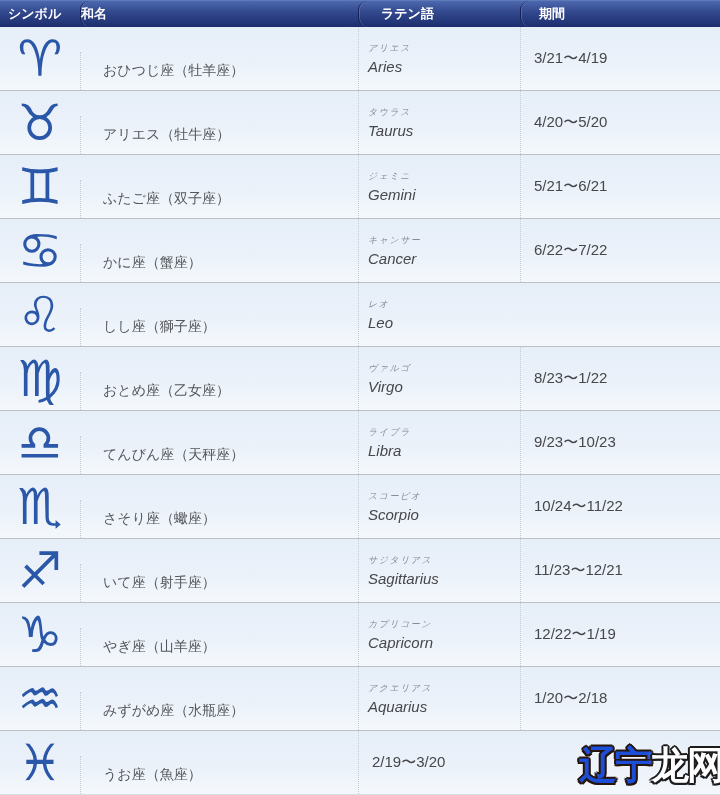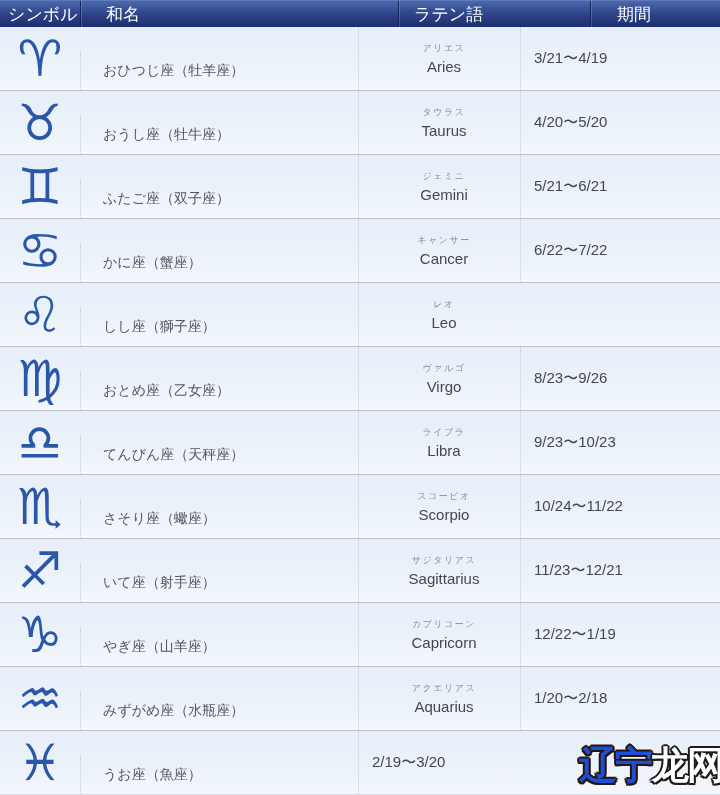--- a/index.html
+++ b/index.html
@@ -9,48 +9,48 @@
   }
   .ztable{width:720px;height:795px;}
   
   .thead{
     display:flex;height:27px;
     background:linear-gradient(180deg,#4c68ae 0%,#31478c 45%,#1c2d6e 100%);
     border-top:1px solid #5f7ab8;box-sizing:border-box;
   }
   .th{
     display:flex;align-items:center;box-sizing:border-box;
-    color:#ffffff;font-weight:normal;font-size:17px;white-space:nowrap;
+    color:#ffffff;font-weight:bold;font-size:13px;white-space:nowrap;border-radius:9px;
   }
   .th + .th{border-left:1px solid #15225a;box-shadow:inset 1px 0 0 rgba(255,255,255,0.18);}
   .w-sym{width:80px;padding-left:8px;}
-  .w-name{width:278px;padding-left:25px;}
-  .w-latin{width:192px;padding-left:15px;margin-left:40px;}
-  .w-period{flex:1;padding-left:26px;}
+  .w-name{width:278px;padding-left:0;}
+  .w-latin{width:162px;padding-left:22px;}
+  .w-period{flex:1;padding-left:18px;}
   
   .row{
     display:flex;height:64px;box-sizing:border-box;
     background:linear-gradient(180deg,#e6eef8 0%,#ecf2fa 60%,#f4f8fc 100%);
     border-bottom:1px solid #b9c1cb;
   }
   .row:last-child{border-bottom:1px solid #d6dee8;}
   .cell{box-sizing:border-box;display:flex;align-items:center;overflow:hidden;}
   .c-sym{width:80px;justify-content:center;}
   .glyph{
     font-family:"DejaVu Sans",sans-serif;
     font-size:50px;line-height:1;color:#2a57a8;
   }
   .c-name{
     width:278px;padding-left:22px;font-size:14px;color:#55565a;
     border-left:1px dotted #c3ccd6;
     margin-top:25px;
   }
   .c-latin{
     width:162px;padding-left:9px;border-left:1px dotted #c3ccd6;
-    flex-direction:column;align-items:center;justify-content:center;
+    flex-direction:column;align-items:flex-start;justify-content:center;font-style:italic;
   }
   .kana{font-size:9px;color:#878d96;letter-spacing:1.5px;margin-bottom:3px;white-space:nowrap;}
   .lat{font-size:15px;color:#46474a;}
   .c-period{
     flex:1;padding-left:13px;font-size:15px;color:#46474a;
     border-left:1px dotted #c3ccd6;
   }
   
   .watermark{
     position:absolute;left:579px;top:740px;
@@ -90,21 +90,21 @@
         <span class="kana">アリエス</span>
         <span class="lat">Aries</span>
       </div>
     <div class="cell c-period">3/21〜4/19</div>
   </div>
 
   <div class="row">
     <div class="cell c-sym">
         <span class="glyph">♉</span>
       </div>
-    <div class="cell c-name">おうし座（牡牛座）</div>
+    <div class="cell c-name">アリエス（牡牛座）</div>
     <div class="cell c-latin">
         <span class="kana">タウラス</span>
         <span class="lat">Taurus</span>
       </div>
     <div class="cell c-period">4/20〜5/20</div>
   </div>
 
   <div class="row">
     <div class="cell c-sym">
         <span class="glyph">♊</span>
@@ -142,21 +142,21 @@
 
   <div class="row">
     <div class="cell c-sym">
         <span class="glyph">♍</span>
       </div>
     <div class="cell c-name">おとめ座（乙女座）</div>
     <div class="cell c-latin">
         <span class="kana">ヴァルゴ</span>
         <span class="lat">Virgo</span>
       </div>
-    <div class="cell c-period">8/23〜9/26</div>
+    <div class="cell c-period">8/23〜1/22</div>
   </div>
 
   <div class="row">
     <div class="cell c-sym">
         <span class="glyph">♎</span>
       </div>
     <div class="cell c-name">てんびん座（天秤座）</div>
     <div class="cell c-latin">
         <span class="kana">ライブラ</span>
         <span class="lat">Libra</span>

